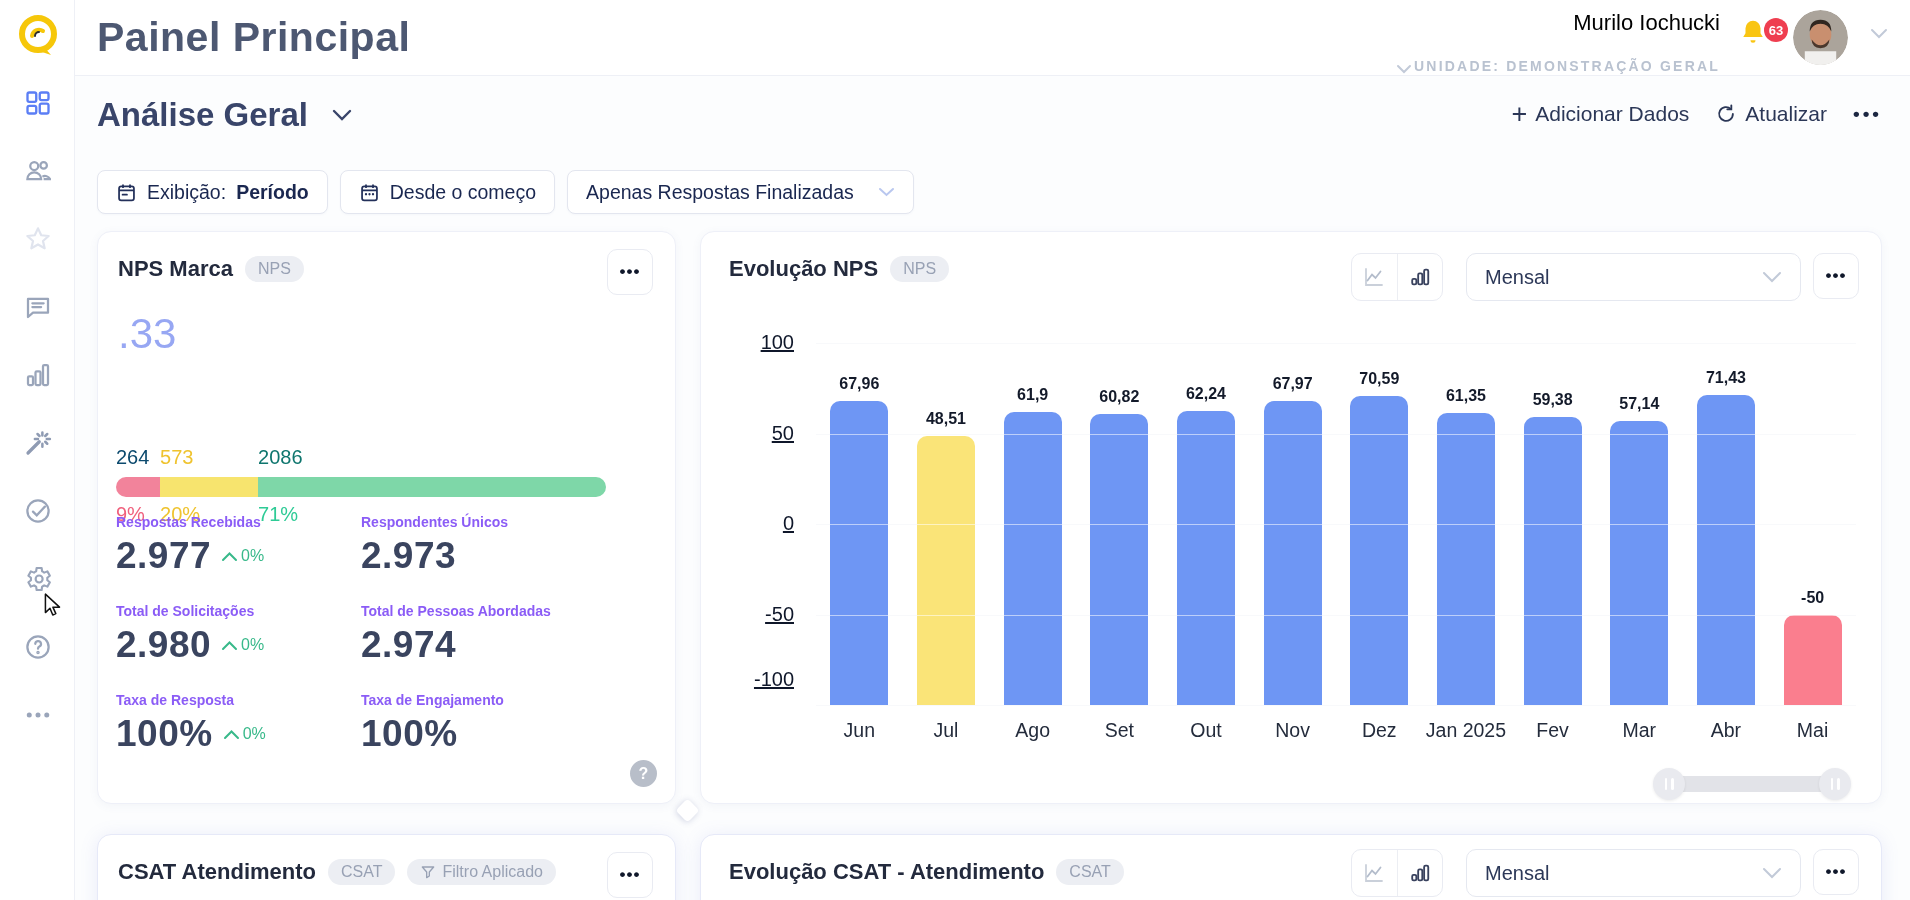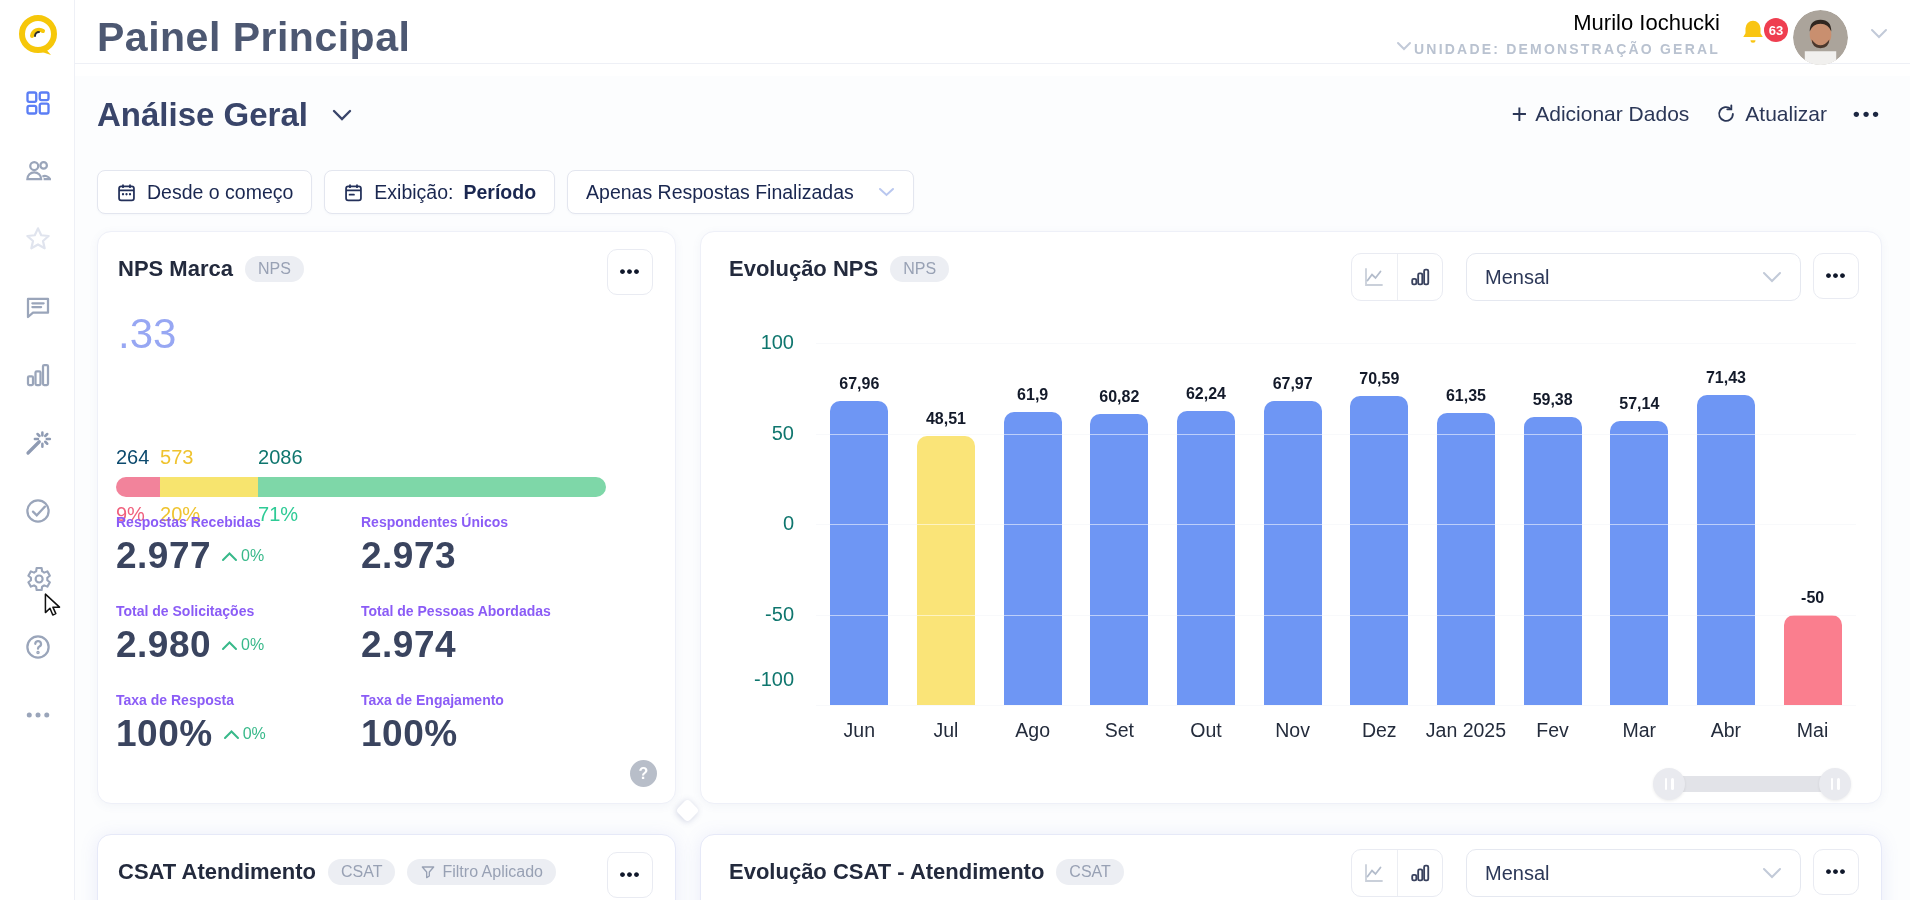--- a/index.html
+++ b/index.html
@@ -10,27 +10,27 @@
   
   .sidebar { position:absolute; left:0; top:0; width:75px; height:900px;
     background:#fff; border-right:1px solid #eef0f6; z-index:20; }
   .logo { position:absolute; left:14px; top:12px; width:48px; height:48px; }
   .nav { position:absolute; left:0; top:88px; width:75px; display:flex;
     flex-direction:column; align-items:center; gap:38px; }
   .nav-item { width:30px; height:30px; display:flex; align-items:center;
     justify-content:center; cursor:pointer; }
 
   
-  .header { position:absolute; left:75px; top:0; width:1835px; height:64px;
+  .header { position:absolute; left:75px; top:0; width:1835px; height:76px;
     background:#fff; border-bottom:1px solid #eef0f6; z-index:10; }
   .page-title { position:absolute; left:22px; top:14px; font-size:41px;
     font-weight:700; color:#4d5872; letter-spacing:0.5px; }
   .user-block { position:absolute; right:190px; top:10px; text-align:right; }
   .user-name { font-size:22px; color:#000000; }
-  .unit-row { margin-top:5px; display:flex; align-items:flex-start; gap:2px;
+  .unit-row { margin-top:22px; display:flex; align-items:flex-end; gap:2px;
     justify-content:flex-end; }
   .unit-label { font-size:14px; font-weight:700; color:#b9c2d0; letter-spacing:2.2px; }
   .bell-wrap { position:absolute; right:128px; top:16px; width:44px; height:36px; }
   .bell-badge { position:absolute; right:-6px; top:2px; min-width:24px; height:24px;
     border-radius:12px; background:#ef3e50; color:#fff; font-size:13px; font-weight:700;
     display:flex; align-items:center; justify-content:center; padding:0 4px; }
   .avatar { position:absolute; right:62px; top:10px; width:55px; height:55px;
     border-radius:50%; overflow:hidden; }
   .hdr-chevron { position:absolute; right:22px; top:28px; }
 
@@ -95,21 +95,21 @@
   .toggle-cell + .toggle-cell { border-left:1px solid #eceef3; }
   .select-box { position:absolute; left:765px; top:21px; width:335px; height:48px;
     border:1px solid #e5e8f0; border-radius:10px; background:#fff; display:flex;
     align-items:center; padding:0 18px; font-size:20px; color:#2c3858; cursor:pointer; }
   .select-box .sel-chevron { margin-left:auto; }
   .chart-more { left:1112px; top:21px; }
   .nps-more { left:509px; top:17px; }
 
   .plot-wrap { position:absolute; left:115px; top:111px; width:1040px; height:362px; }
   .ytick { position:absolute; right:1060px; width:80px; text-align:right;
-    font-size:20px; color:#0f766e; }
+    font-size:20px; color:#0f172a;text-decoration:underline; }
   .grid-under { position:absolute; left:0; width:100%; height:1px; background:#eff1f6; z-index:0; }
   .grid-over { position:absolute; left:0; width:100%; height:1px;
     background:rgba(255,255,255,0.55); z-index:3; }
   .bar { position:absolute; bottom:0; width:58px; border-radius:10px 10px 0 0; z-index:1; }
   .bar-label { position:absolute; text-align:center; font-size:16px; font-weight:700;
     color:#131a2a; z-index:4; white-space:nowrap; }
   .months-row { position:absolute; left:115px; top:487px; width:1040px; display:flex; }
   .month-cell { text-align:center; font-size:19.5px; color:#242c3c; white-space:nowrap; }
 
   .range-slider { position:absolute; left:952px; top:536px; width:198px; height:32px; }
@@ -282,32 +282,32 @@
         </div>
         <div class="dots">•••</div>
       </div>
     </div>
 
     <div class="chips-row">
       <div class="chip">
         <svg width="21" height="21" viewBox="0 0 24 24" fill="none" stroke="#23305a" stroke-width="2">
           <rect x="3.5" y="5" width="17" height="16" rx="2.5"></rect>
           <path d="M3.5 9.5h17M8 2.8v4M16 2.8v4"></path>
-          <path d="M8 14h.01M12 14h.01M16 14h.01" stroke-linecap="round" stroke-width="2.6"></path>
-        </svg>
-        <span>Desde o começo</span>
+          <path d="M7.5 14.5h5" stroke-linecap="round"></path>
+        </svg>
+        <span>Exibição:</span>
+        <b>Período</b>
       </div>
       <div class="chip">
         <svg width="21" height="21" viewBox="0 0 24 24" fill="none" stroke="#23305a" stroke-width="2">
           <rect x="3.5" y="5" width="17" height="16" rx="2.5"></rect>
           <path d="M3.5 9.5h17M8 2.8v4M16 2.8v4"></path>
-          <path d="M7.5 14.5h5" stroke-linecap="round"></path>
-        </svg>
-        <span>Exibição:</span>
-        <b>Período</b>
+          <path d="M8 14h.01M12 14h.01M16 14h.01" stroke-linecap="round" stroke-width="2.6"></path>
+        </svg>
+        <span>Desde o começo</span>
       </div>
       <div class="chip">
         <span>Apenas Respostas Finalizadas</span>
         <svg width="17" height="10" viewBox="0 0 17 10" fill="none" stroke="#b9c7ef" stroke-width="2" stroke-linecap="round" style="margin-left:14px">
             <path d="M2 2l6.5 6 6.5-6"></path>
           </svg>
       </div>
     </div>
 
     <div class="card nps-card">

